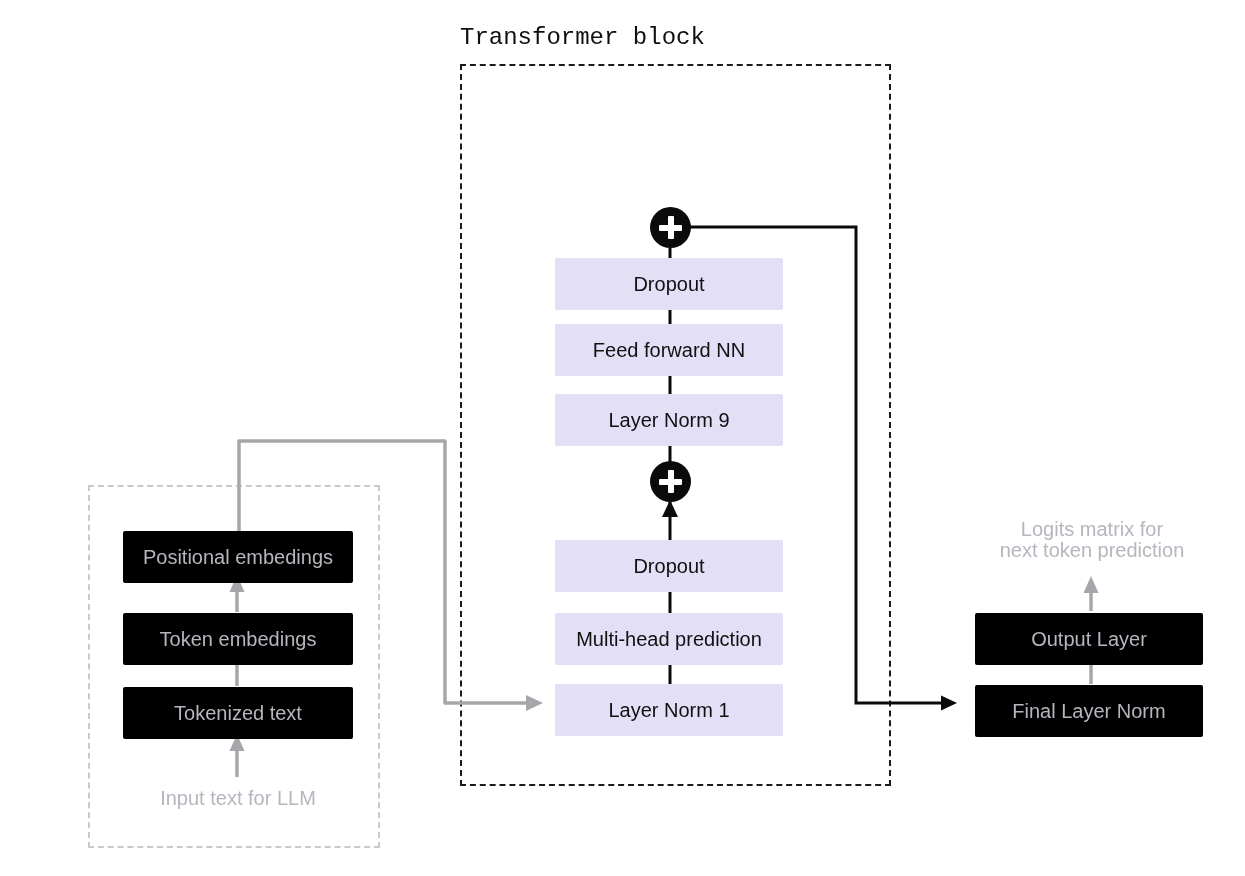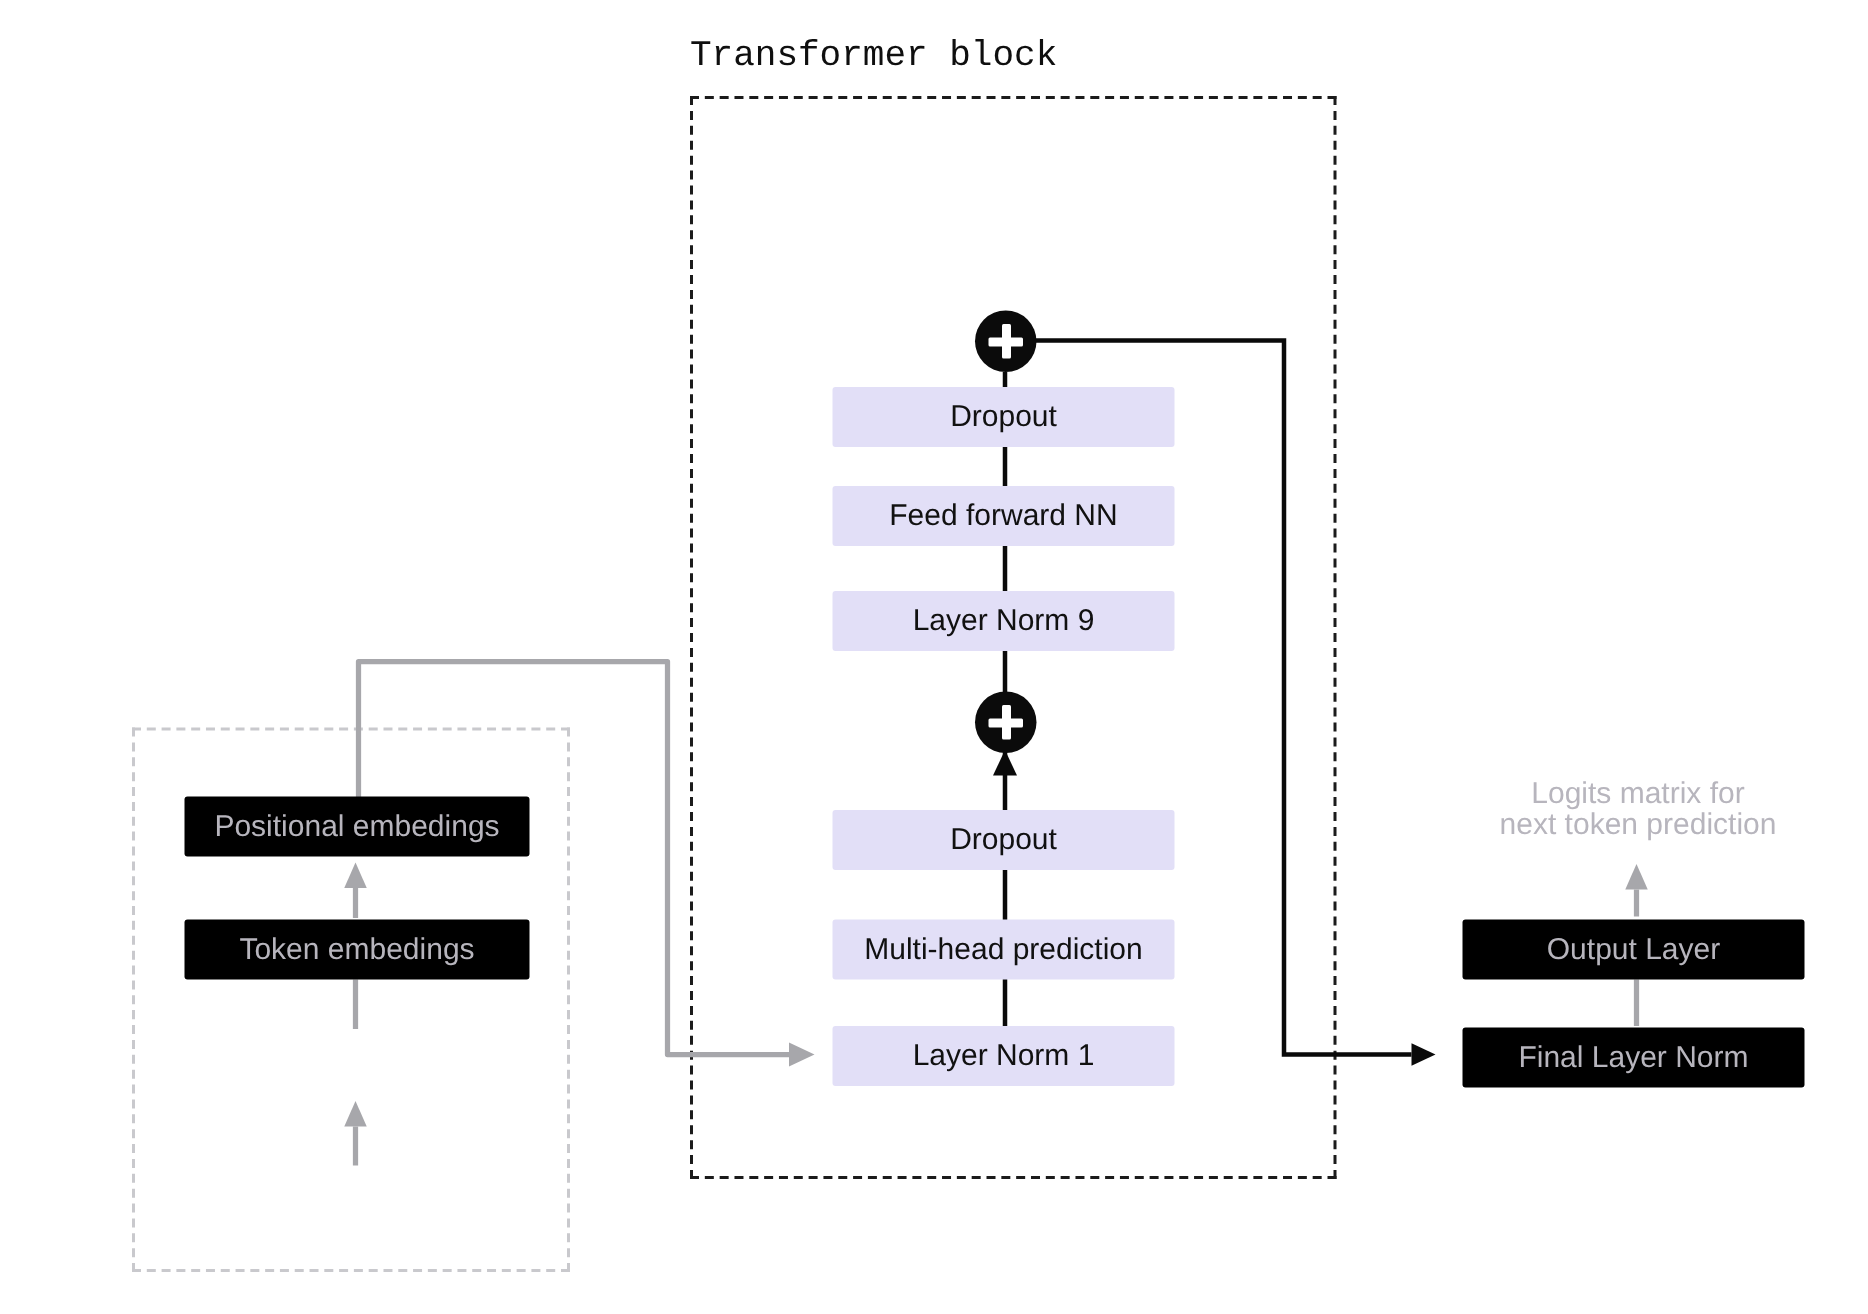--- a/index.html
+++ b/index.html
@@ -35,21 +35,21 @@
     border: 2px dashed #c9c9cd;
   }
 
   svg.connectors {
     position: absolute; left: 0; top: 0; width: 1245px; height: 876px;
     z-index: 1; pointer-events: none;
   }
 
   .node {
     position: absolute;
-    height: 40px;
+    height: 52px;
     display: flex; align-items: center; justify-content: center;
     font-size: 20px;
     border-radius: 2px;
     white-space: nowrap;
     z-index: 2;
   }
   .node.active { background: #e2dff7; color: #111111; }
   .node.faded  { background: #000000; color: #b7b5bd; }
 
   .center-col { left: 555px; width: 228px; }
@@ -125,20 +125,22 @@
     <path d="M237 777 L237 751" stroke="#a7a7ab" stroke-width="3.5" fill="none"></path>
     <polygon points="237,734 229.5,751 244.5,751" fill="#a7a7ab"></polygon>
 
     <path d="M1091 684 L1091 653" stroke="#a7a7ab" stroke-width="3.5" fill="none"></path>
     <path d="M1091 611 L1091 593" stroke="#a7a7ab" stroke-width="3.5" fill="none"></path>
     <polygon points="1091,576 1083.5,593 1098.5,593" fill="#a7a7ab"></polygon>
   </svg>
 
   <div class="node faded left-col positional">Positional embedings</div>
   <div class="node faded left-col token">Token embedings</div>
+  <div class="node faded left-col tokenized">Tokenized text</div>
+  <div class="caption input-caption">Input text for LLM</div>
 
   <div class="plus-node plus-top"></div>
   <div class="node active center-col dropout-top">Dropout</div>
   <div class="node active center-col feed-forward">Feed forward NN</div>
   <div class="node active center-col layer-norm-2">Layer Norm 9</div>
   <div class="plus-node plus-middle"></div>
   <div class="node active center-col dropout-bottom">Dropout</div>
   <div class="node active center-col multi-head">Multi-head prediction</div>
   <div class="node active center-col layer-norm-1">Layer Norm 1</div>
 

